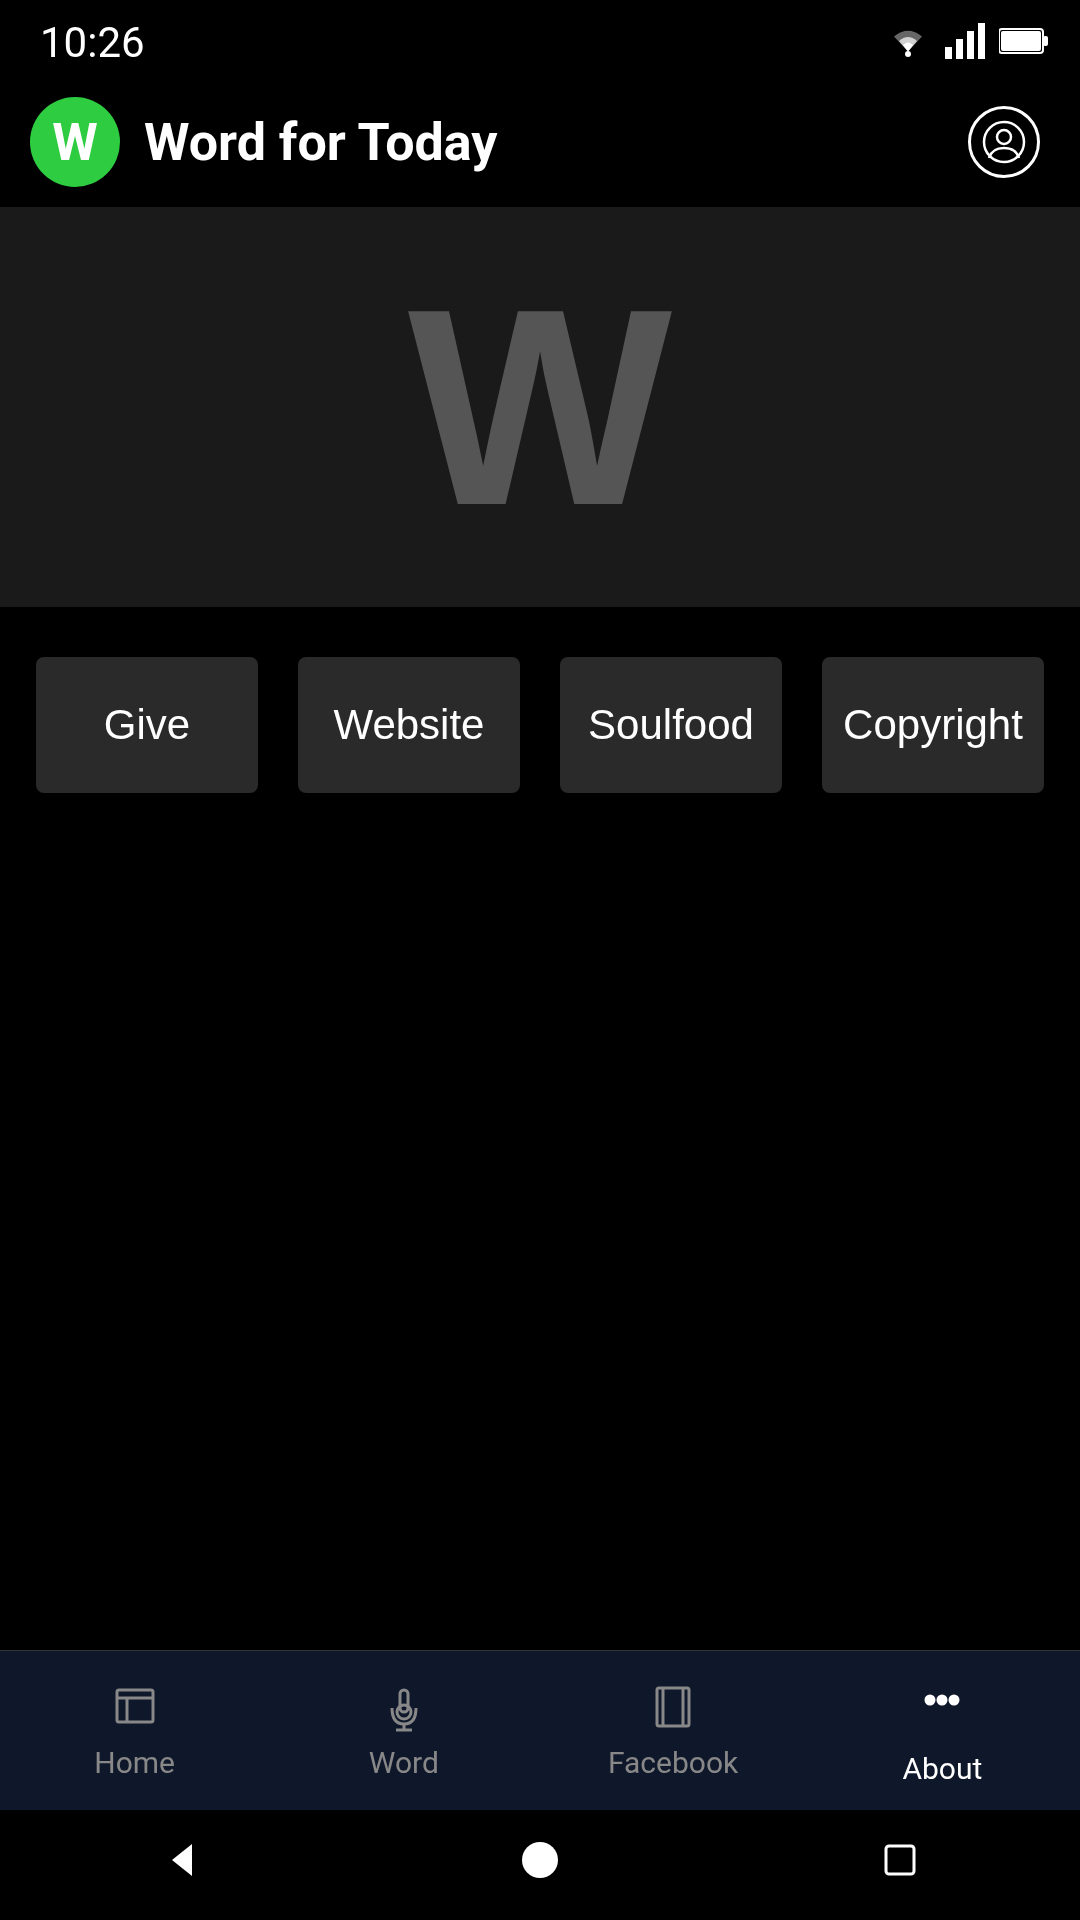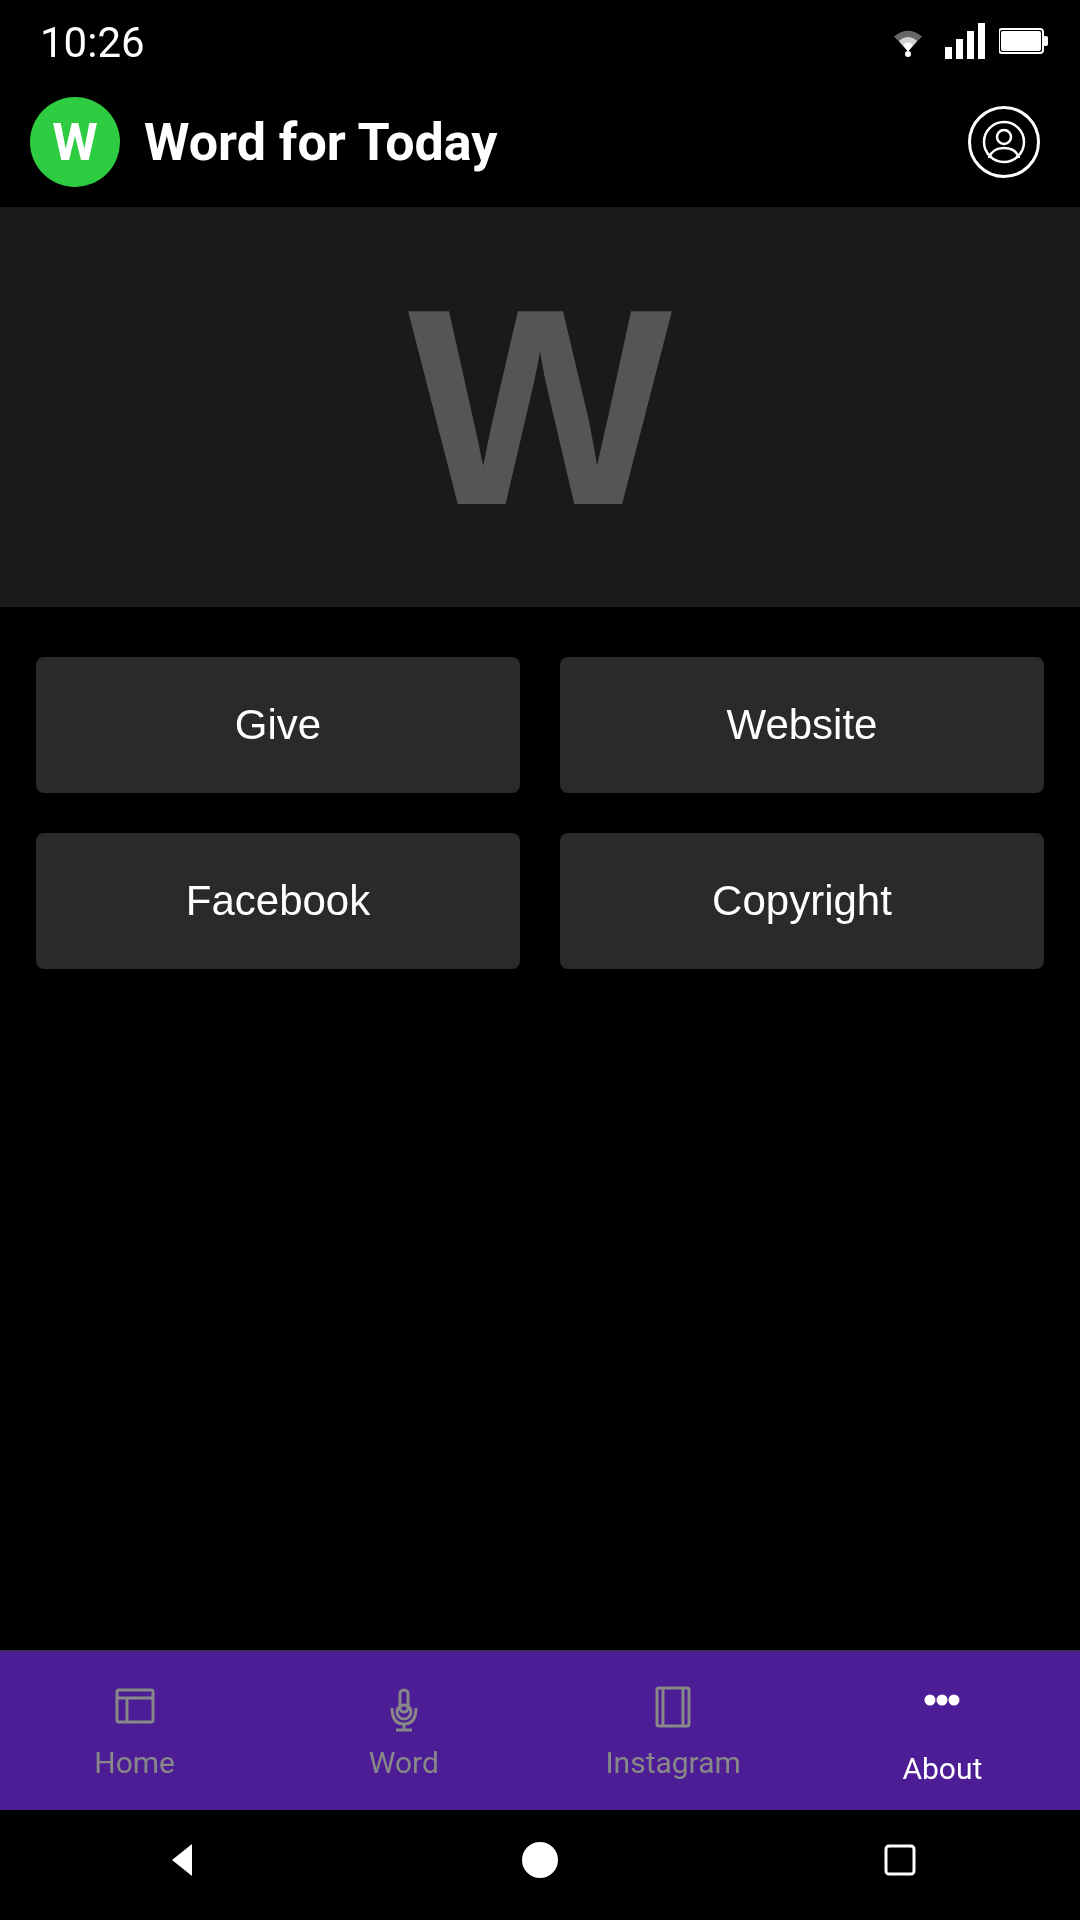--- a/index.html
+++ b/index.html
@@ -105,21 +105,21 @@
     
     .main-content {
       flex: 1;
       padding: 50px 36px 20px 36px;
       background-color: #000000;
     }
 
     
     .button-grid {
       display: grid;
-      grid-template-columns: 1fr 1fr;
+      grid-template-columns: 1fr 1fr 1fr 1fr;
       gap: 40px;
       margin-bottom: 56px;
     }
 
     .action-button {
       background-color: #2a2a2a;
       border: none;
       border-radius: 8px;
       padding: 44px 20px;
       font-size: 42px;
@@ -135,21 +135,21 @@
 
     .description-text {
       font-size: 38px;
       color: #cccccc;
       line-height: 1.5;
       margin-bottom: 40px;
     }
 
     
     .bottom-nav {
-      background-color: #4c1d95;
+      background-color: #0f172a;
       display: flex;
       justify-content: space-around;
       align-items: center;
       padding: 20px 3px 24px 0;
       border-top: 1px solid #333333;
     }
 
     .nav-item {
       display: flex;
       flex-direction: column;
@@ -255,21 +255,21 @@
 
 <div class="hero-banner">
   <span class="hero-w">W</span>
 </div>
 
 <div class="main-content">
 
   <div class="button-grid">
     <button class="action-button">Give</button>
     <button class="action-button">Website</button>
-    <button class="action-button">Facebook</button>
+    <button class="action-button">Soulfood</button>
     <button class="action-button">Copyright</button>
   </div>
 
 
 </div>
 
 <nav class="bottom-nav">
 
   <div class="nav-item">
     <div class="nav-icon">
@@ -296,21 +296,21 @@
   </div>
 
   <div class="nav-item">
     <div class="nav-icon">
       <svg width="52" height="52" viewBox="0 0 52 52" fill="none" stroke="#888888" stroke-width="3">
         <rect x="10" y="8" width="32" height="38" rx="2"></rect>
         <line x1="16" y1="8" x2="16" y2="46"></line>
         <line x1="36" y1="8" x2="36" y2="46"></line>
       </svg>
     </div>
-    <span class="nav-label">Instagram</span>
+    <span class="nav-label">Facebook</span>
   </div>
 
   <div class="nav-item active">
     <div class="nav-icon">
       <svg width="52" height="52" viewBox="0 0 52 52" fill="none" stroke="#ffffff" stroke-width="3">
         <circle cx="14" cy="26" r="4" fill="#ffffff"></circle>
         <circle cx="26" cy="26" r="4" fill="#ffffff"></circle>
         <circle cx="38" cy="26" r="4" fill="#ffffff"></circle>
       </svg>
     </div>

